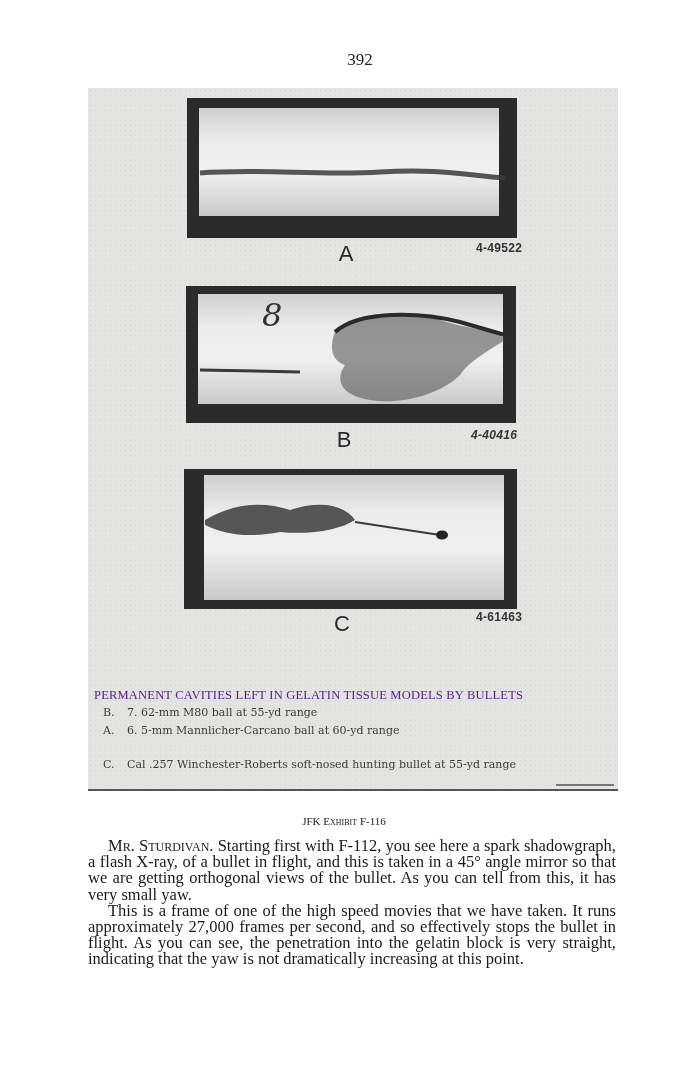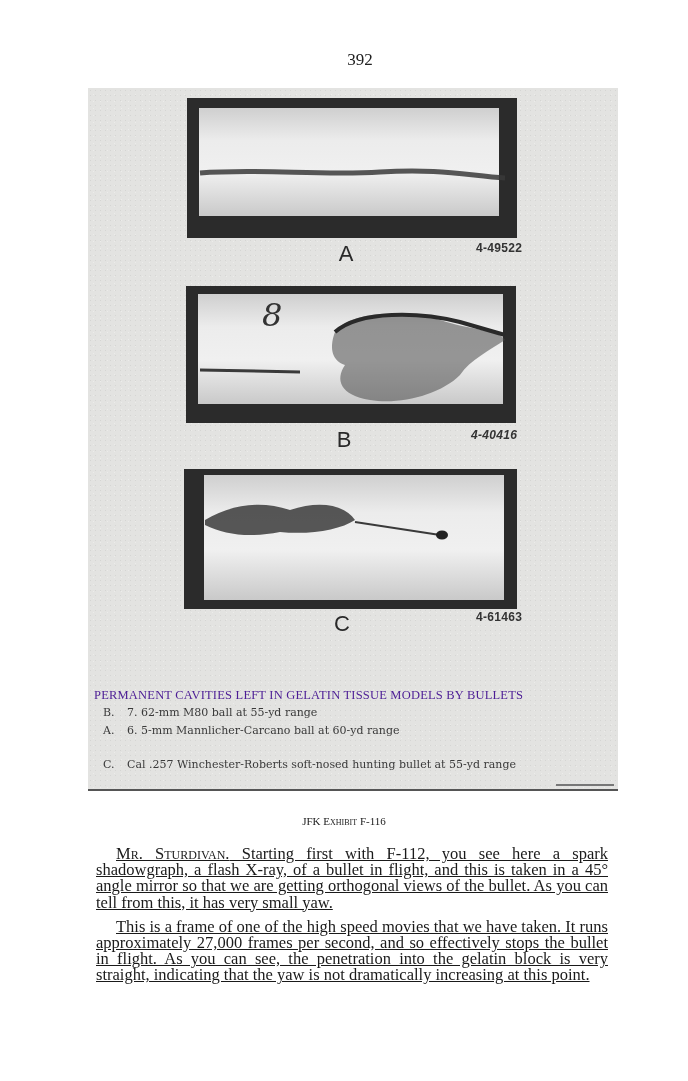--- a/index.html
+++ b/index.html
@@ -19,21 +19,21 @@
   .negative-number { position: absolute; font-family: "Liberation Sans", "DejaVu Sans", sans-serif;
                      font-weight: bold; font-size: 12px; color: #333; letter-spacing: 0.3px; }
   .caption-title { position: absolute; left: 94px; top: 688px; font-size: 12.5px; letter-spacing: 0.2px; color: #4c1d95; white-space: nowrap; }
   .caption-item { position: absolute; left: 103px; font-size: 11px; color: #3a3a3a; white-space: nowrap; font-family: "DejaVu Serif", serif; }
   .caption-item .lbl { display: inline-block; width: 24px; }
   .small-rule { position: absolute; left: 556px; top: 784px; width: 58px; height: 2px; background: #777; }
   .exhibit-label { position: absolute; left: 0; width: 688px; top: 815px; text-align: center; font-size: 11px; }
   .sc { font-variant: small-caps; }
   .body-text { position: absolute; left: 88px; top: 838px; width: 528px; font-size: 16.5px;
                line-height: 16.2px; text-align: justify; }
-  .body-text p { margin: 8px; text-indent: 20px; text-decoration: underline; }
+  .body-text p { margin: 0; text-indent: 20px; }
   svg.marks { position: absolute; left: 0; top: 0; }
 </style>
 </head>
 <body>
 
 <div class="page-number">392</div>
 
 <div class="exhibit"></div>
 
 <div class="photo" style="left:187px; top:98px; width:330px; height:140px;">

